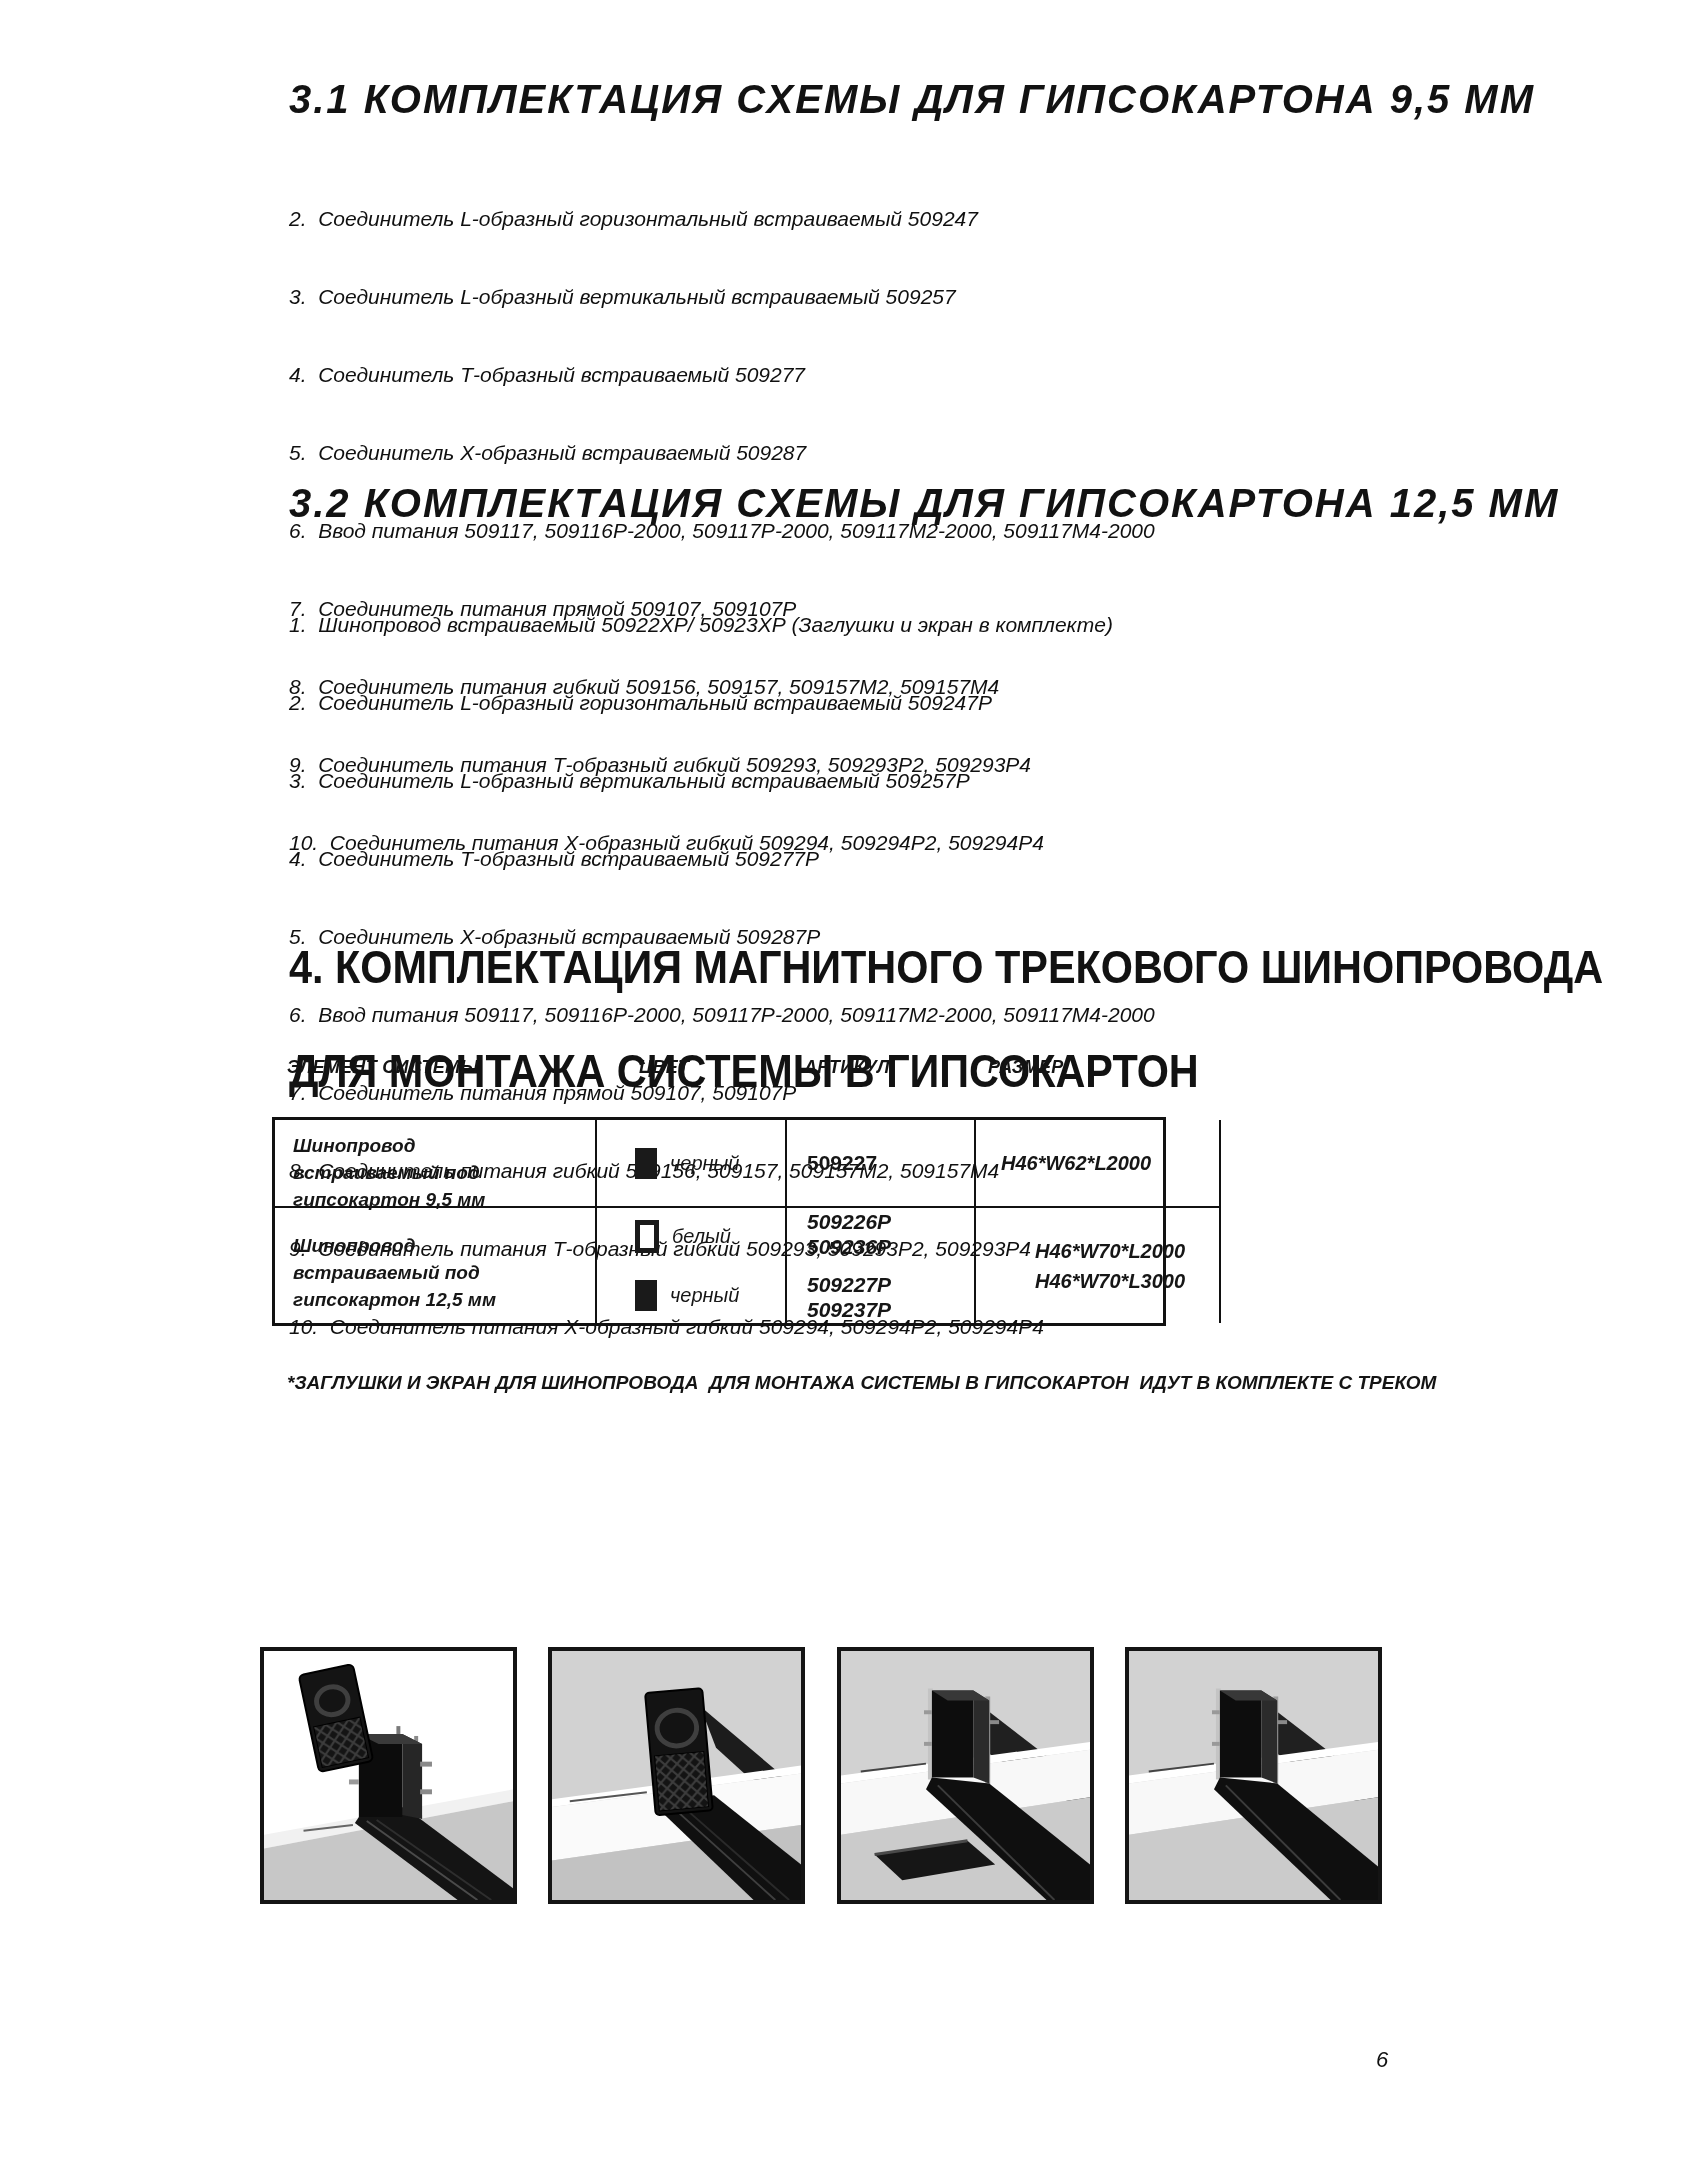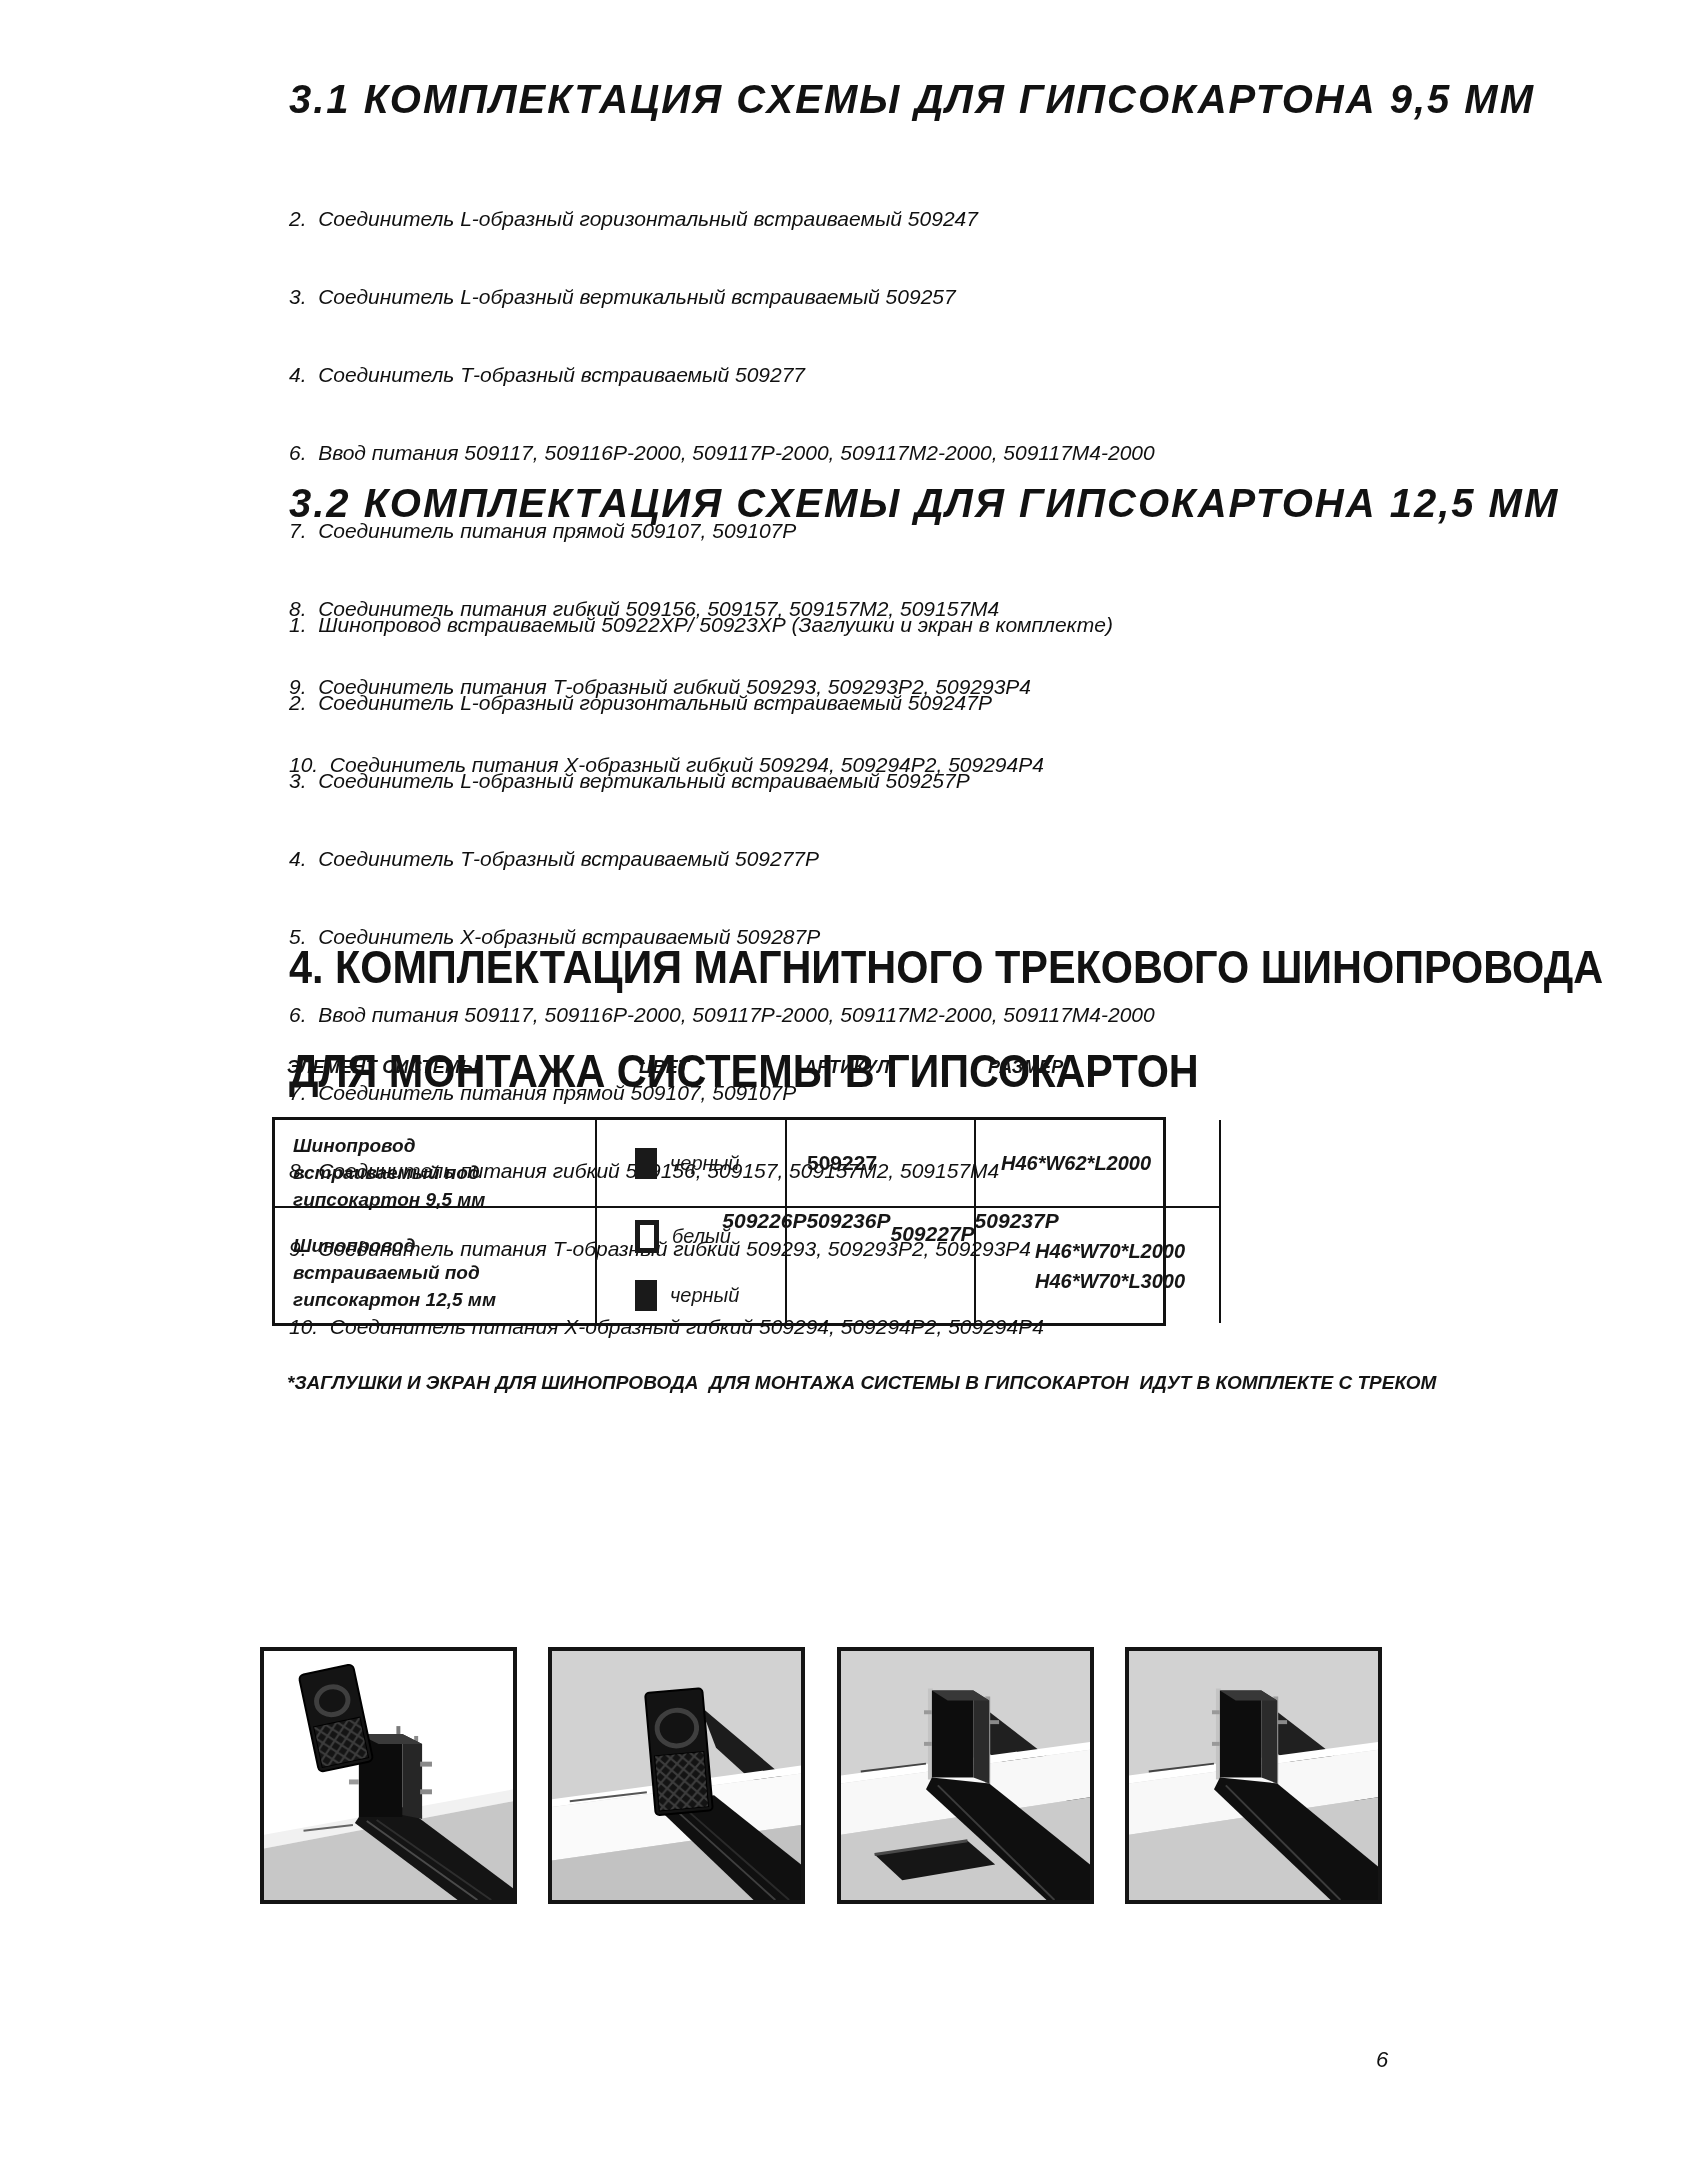--- a/index.html
+++ b/index.html
@@ -29,40 +29,41 @@
   .cell.lastcol{border-right:none;}
   .cell.row1{border-bottom:2px solid #111;}
   .c-el{padding:12px 8px 0 18px;font-style:italic;font-weight:bold;font-size:19px;line-height:27px;}
   .c-color{display:flex;align-items:center;gap:13px;padding-left:38px;}
   .c-color2{display:flex;flex-direction:column;justify-content:space-between;padding:12px 0 12px 38px;}
   .color-entry{display:flex;align-items:center;gap:13px;}
   .swatch{width:22px;height:31px;background:#1a1a1a;flex:0 0 auto;}
   .swatch.white{width:24px;height:33px;background:#fff;border:5px solid #1a1a1a;box-sizing:border-box;}
   .color-label{font-style:italic;font-size:20px;}
   .c-art{display:flex;align-items:center;padding-left:20px;font-weight:bold;font-size:21px;}
-  .c-art2{display:flex;justify-content:center;padding-left:20px;
+  .c-art2{display:flex;flex-direction:column;justify-content:center;padding-left:20px;
           font-style:italic;font-weight:bold;font-size:21px;line-height:25px;}
   .art-gap{margin-top:13px;}
   .c-size{display:flex;align-items:center;padding-left:25px;font-style:italic;font-weight:bold;font-size:20px;}
   .c-size2{display:flex;flex-direction:column;justify-content:center;padding-left:59px;
            font-style:italic;font-weight:bold;font-size:20px;line-height:30px;}
   .c-img{display:flex;align-items:center;justify-content:center;overflow:hidden;}
   .footnote{left:287px;top:1372px;font-style:italic;font-weight:bold;font-size:19px;white-space:pre;color:#141414;}
   .figbox{top:1647px;width:257px;height:257px;box-sizing:border-box;border:4px solid #141414;background:#d2d2d2;}
   .figbox svg{display:block;}
   .pagenum{left:1376px;top:2047px;font-style:italic;font-size:22px;color:#111;}
 </style>
 </head>
 <body>
 
 <div class="abs sec-title" style="top:77px">3.1 КОМПЛЕКТАЦИЯ СХЕМЫ ДЛЯ ГИПСОКАРТОНА 9,5 ММ</div>
 <div class="abs num-list" style="top:154px">
   <div class="li">2.  Соединитель L-образный горизонтальный встраиваемый 509247</div>
   <div class="li">3.  Соединитель L-образный вертикальный встраиваемый 509257</div>
   <div class="li">4.  Соединитель Т-образный встраиваемый 509277</div>
+  <div class="li">5.  Соединитель Х-образный встраиваемый 509287</div>
   <div class="li">6.  Ввод питания 509117, 509116Р-2000, 509117Р-2000, 509117М2-2000, 509117М4-2000</div>
   <div class="li">7.  Соединитель питания прямой 509107, 509107Р</div>
   <div class="li">8.  Соединитель питания гибкий 509156, 509157, 509157М2, 509157М4</div>
   <div class="li">9.  Соединитель питания Т-образный гибкий 509293, 509293Р2, 509293Р4</div>
   <div class="li">10.  Соединитель питания Х-образный гибкий 509294, 509294Р2, 509294Р4</div>
 </div>
 
 <div class="abs sec-title" style="top:481px">3.2 КОМПЛЕКТАЦИЯ СХЕМЫ ДЛЯ ГИПСОКАРТОНА 12,5 ММ</div>
 <div class="abs num-list" style="top:560px">
   <div class="li">1.  Шинопровод встраиваемый 50922ХР/ 50923ХР (Заглушки и экран в комплекте)</div>

